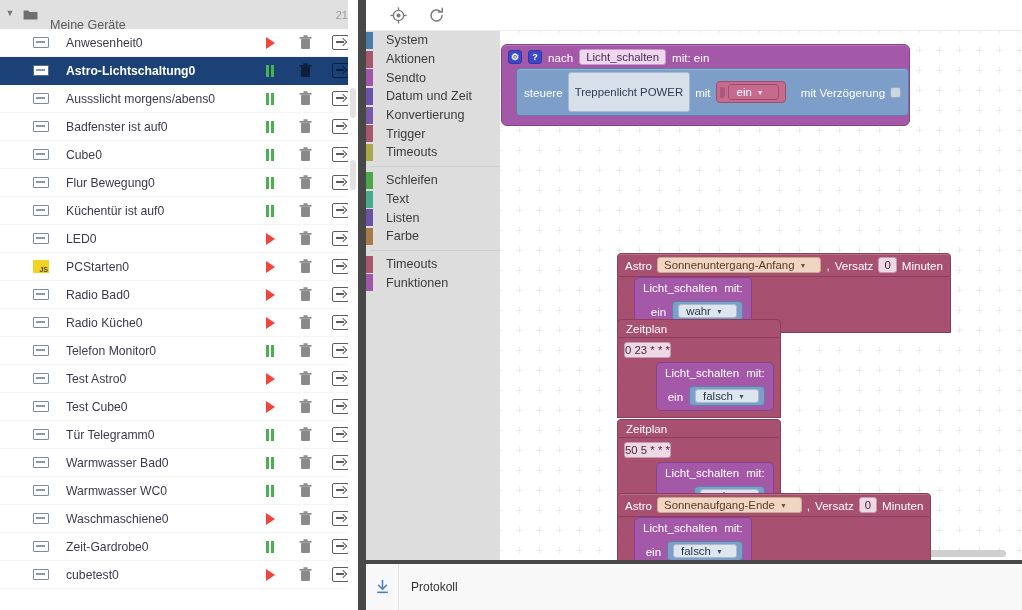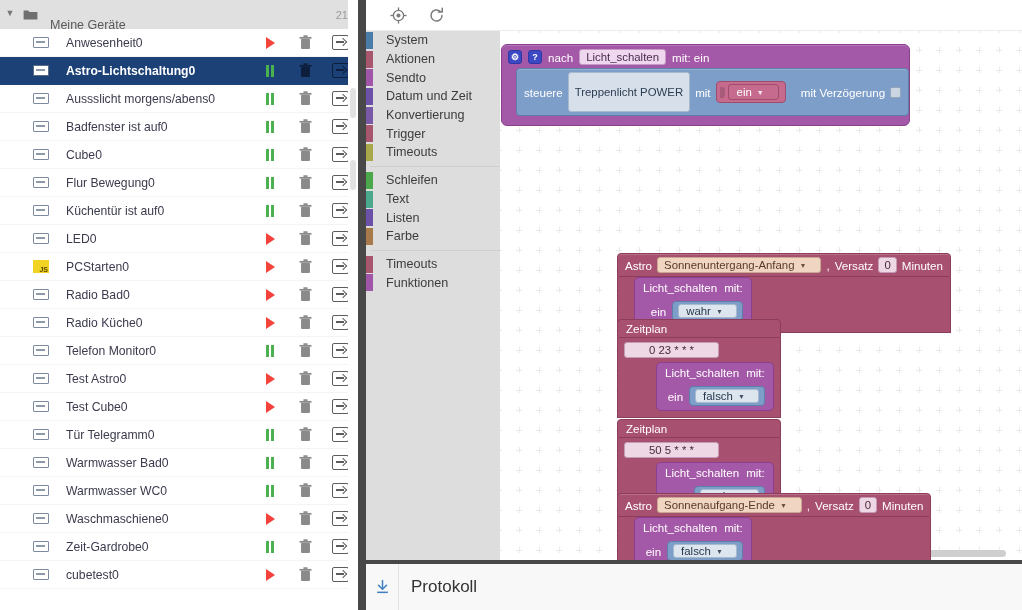--- a/index.html
+++ b/index.html
@@ -195,21 +195,21 @@
     position:absolute; left:0; top:560px; width:656px; height:50px;
     background:#f8f8f8; border-top:4px solid #484848;
   }
   #protobar .inner { display:flex; height:46px; align-items:stretch; }
   #protobar .dl {
     width:33px; display:flex; align-items:center; justify-content:center;
     border-right:1px solid #e3e3e3;
   }
   #protobar .lbl {
     display:flex; align-items:center; padding-left:12px;
-    font-size:17px; color:#333;
+    font-size:12px; color:#333;
   }
 
   
   .blk { position:absolute; }
   .blk-row { display:flex; align-items:center; white-space:nowrap; }
   .mini-btn {
     width:14px;height:14px;border-radius:3px;
     background:#3d49c4; color:#fff;
     display:flex;align-items:center;justify-content:center;
     font-size:9px; font-weight:bold;
@@ -291,21 +291,21 @@
   .zeit-hdr {
     background:#a85070; border:1px solid #8b3d59; border-radius:4px 4px 0 0;
     color:#fff; font-size:11.6px; padding:2px 8px;
   }
   .zeit-body {
     background:#a85070; border:1px solid #8b3d59; border-top:none;
     padding:2px 6px 6px 6px;
   }
   .cron {
     background:#efd8e6; color:#4a2a3d; border:1px solid #c49cb6; border-radius:3px;
-    padding:1px 24px; font-size:11.4px; display:inline-block;
+    padding:1px 0; font-size:11.4px; display:inline-block;
   }
 </style>
 </head>
 <body>
 
 <div id="app">
 
   <div id="sidebar">
 
     <div class="sb-header">

